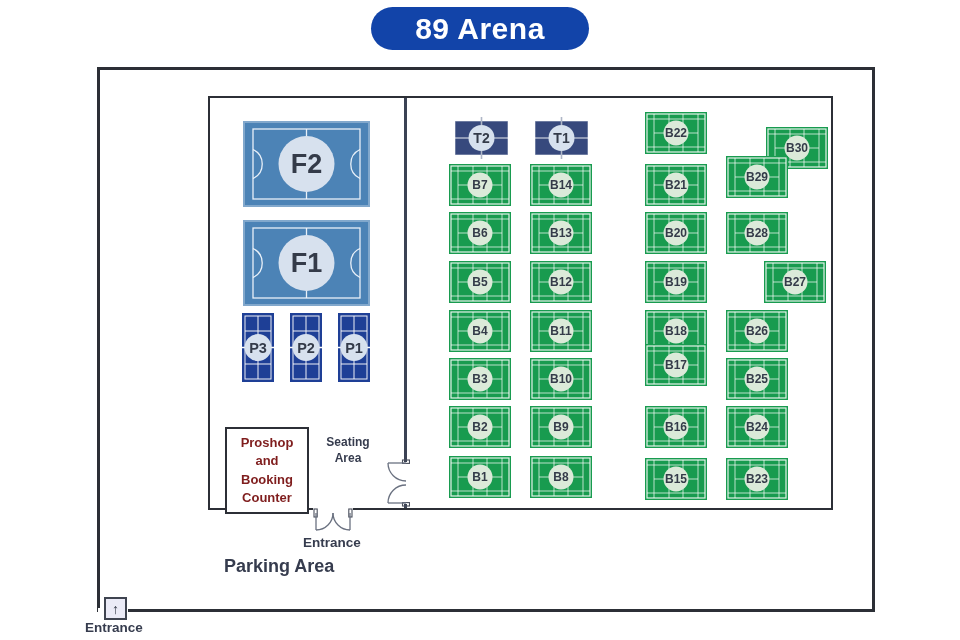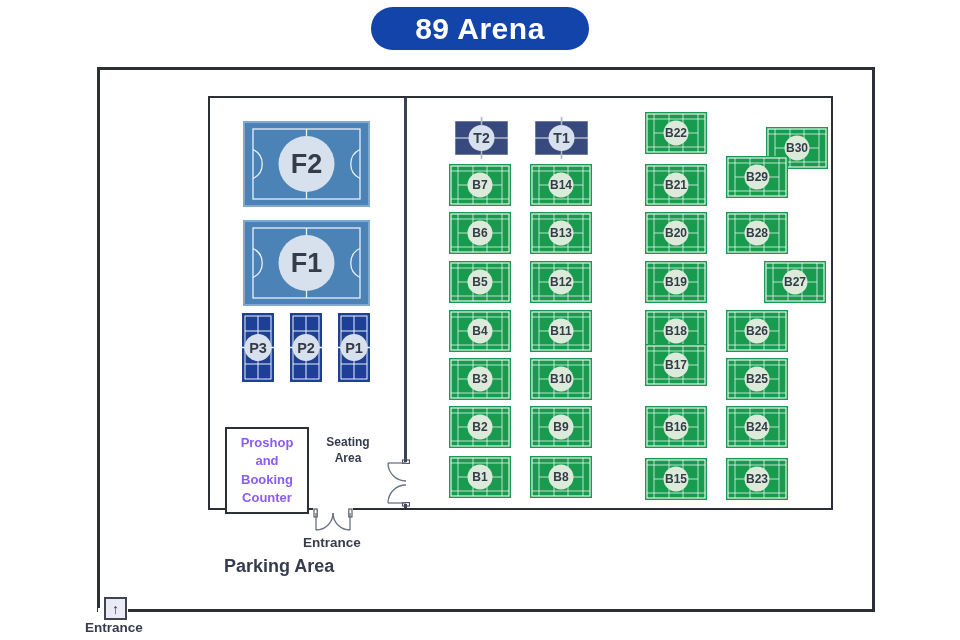--- a/index.html
+++ b/index.html
@@ -18,21 +18,21 @@
   .outer-boundary{left:97px;top:67px;width:772px;height:539px;border:3px solid #2c2f36;background:transparent;}
   .inner-building{left:208px;top:96px;width:621px;height:410px;border:2px solid #2c2f36;background:#ffffff;}
   .divider-wall{left:404px;top:98px;width:3px;height:410px;background:#3b4254;}
   
   .court{position:absolute;}
   .court svg{display:block;overflow:visible;}
   
   .proshop-box{
     left:225px;top:427px;width:80px;height:83px;border:2.5px solid #2c2f36;background:#ffffff;
     display:flex;flex-direction:column;align-items:center;justify-content:center;
-    font-size:13px;font-weight:bold;color:#8b5cf6;line-height:1.42;text-align:center;z-index:5;
+    font-size:13px;font-weight:bold;color:#7f1d1d;line-height:1.42;text-align:center;z-index:5;
   }
   .seating-label{
     left:310px;top:434px;width:76px;text-align:center;font-size:12px;font-weight:bold;
     color:#363c4e;line-height:1.35;
   }
   .label-text{color:#363c4e;font-weight:bold;}
   .inner-entrance-label{left:291px;top:535px;width:82px;text-align:center;font-size:13.5px;}
   .parking-label{left:224px;top:556px;font-size:18px;}
   .outer-entrance-label{left:79px;top:620px;width:70px;text-align:center;font-size:13.5px;}
   

